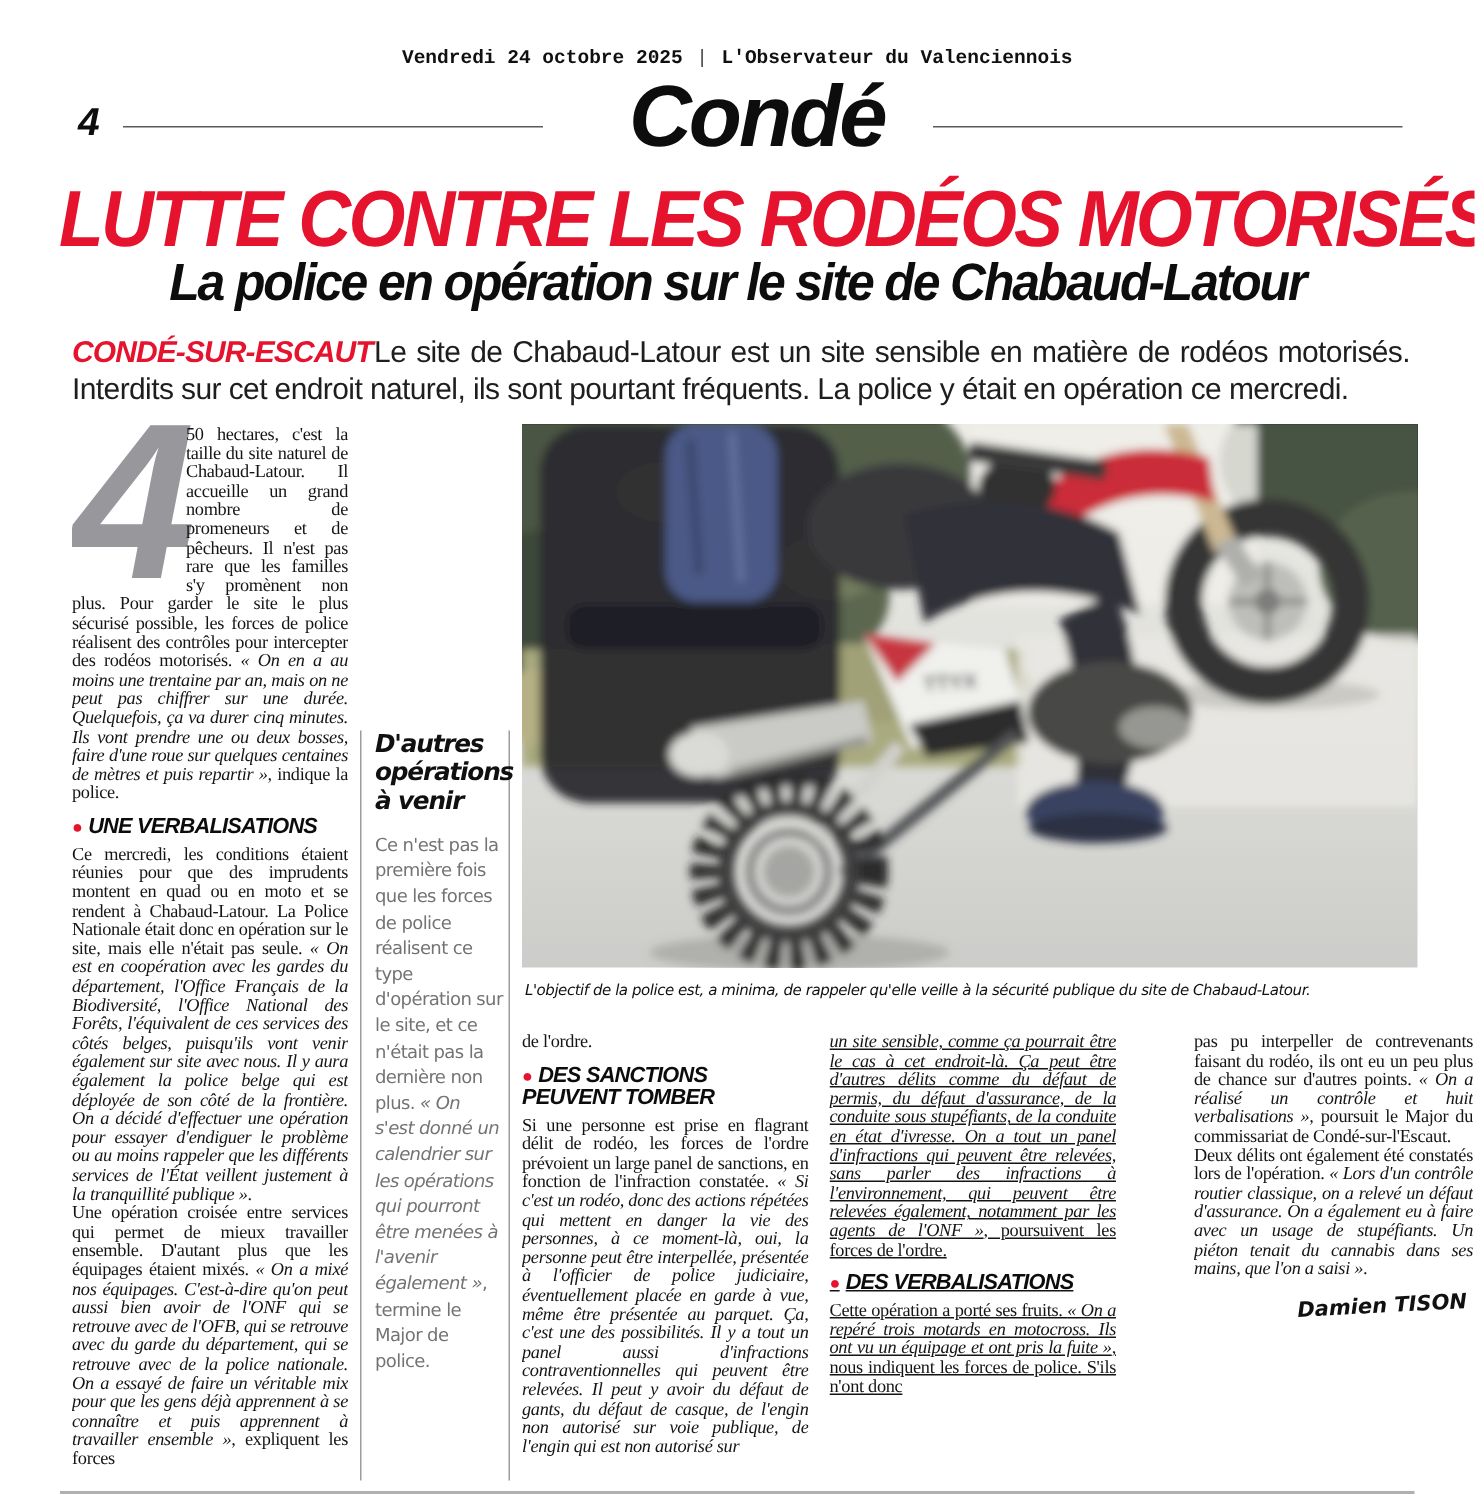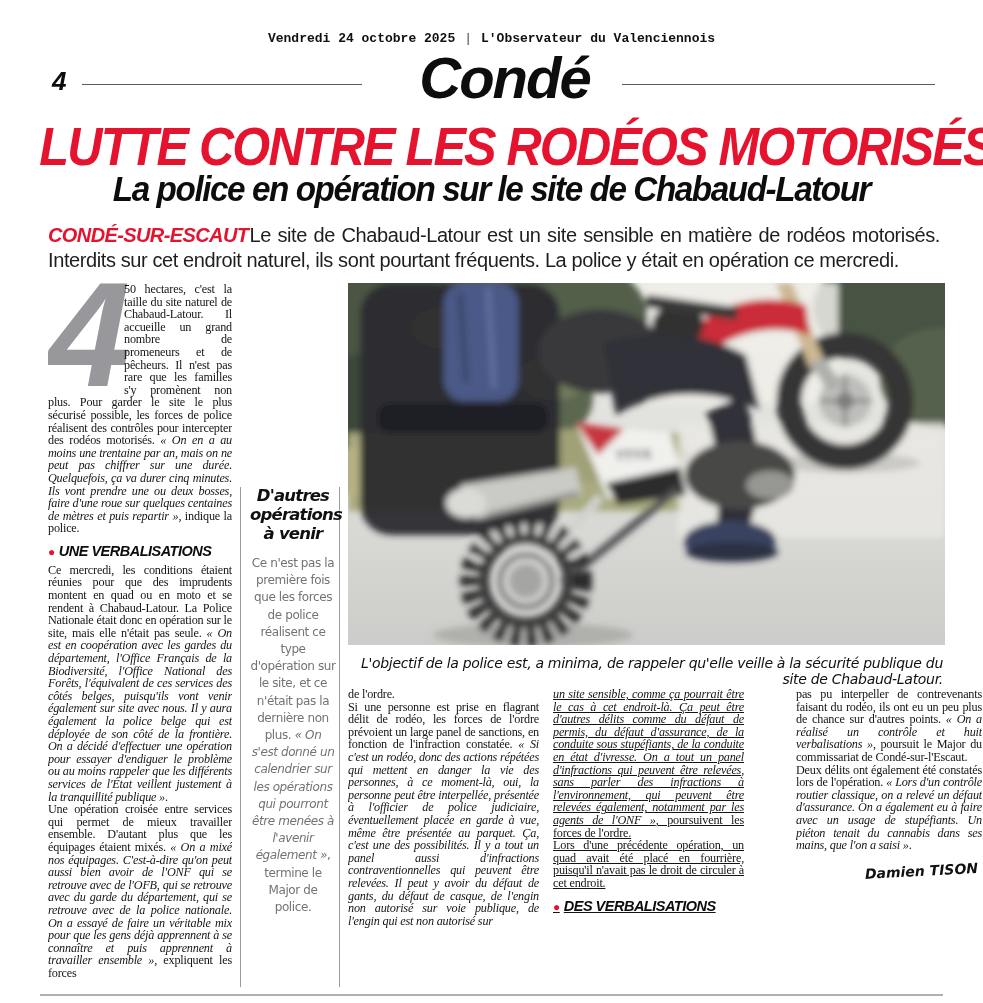--- a/index.html
+++ b/index.html
@@ -65,36 +65,36 @@
   .shead{
     margin:9px 0 4px;font-family:"Liberation Sans",sans-serif;
     font-weight:bold;font-style:italic;font-size:14.5px;line-height:15px;
     letter-spacing:-0.5px;color:#0c0c0c;
   }
   .bullet{color:#e5132e;font-size:12px;margin-right:4px;font-style:normal;}
   
   .vrule{position:absolute;top:487px;height:500px;width:1px;background:#9c9c9c;}
   #vrule-l{left:240px;}
   #vrule-r{left:339px;}
-  .sidebar{position:absolute;left:250px;top:486px;width:86px;text-align:center;}
+  .sidebar{position:absolute;left:250px;top:486px;width:86px;}
   .sidebar-title{
     margin:0 0 11px;font-family:"DejaVu Sans",sans-serif;font-weight:bold;font-style:italic;
     font-size:16.5px;line-height:19px;letter-spacing:-0.8px;color:#101010;
   }
   .sidebar-body{
     font-family:"DejaVu Sans",sans-serif;font-size:12px;line-height:17.2px;
     letter-spacing:-0.4px;color:#737373;
   }
   .sidebar-body .it{font-style:italic;}
   
   .photo{position:absolute;left:348px;top:283px;width:597px;height:362px;overflow:hidden;background:#d9d8d3;}
   .caption{
     position:absolute;left:350px;top:655px;width:593px;margin:0;
-    font-family:"DejaVu Sans",sans-serif;font-style:italic;font-size:14px;
-    letter-spacing:-0.3px;color:#101010;text-align:right;
+    font-family:"DejaVu Sans",sans-serif;font-style:italic;font-size:10px;
+    letter-spacing:-0.3px;color:#101010;
   }
   
   .signature{
     margin:8px 4px 0 0;text-align:right;
     font-family:"DejaVu Sans",sans-serif;font-weight:bold;font-style:italic;
     font-size:14px;color:#111;transform:rotate(-3deg);transform-origin:right center;
   }
   .bottom-rule{position:absolute;left:40px;top:994px;width:903px;height:2px;background:#b0b0b0;}
 </style>
 </head>
@@ -207,27 +207,28 @@
       <circle cx="178" cy="298" r="26" fill="none" stroke="#777777" stroke-width="5"></circle>
       <circle cx="178" cy="298" r="17" fill="#9f9f9c"></circle>
     </g>
     <rect x="0" y="0" width="597" height="362" fill="#ffffff" opacity="0.07"></rect>
   </svg>
 </div>
 <p class="caption">L'objectif de la police est, a minima, de rappeler qu'elle veille à la sécurité publique du site de Chabaud-Latour.</p>
 
 <div class="col" id="col2">
   <p class="body"><span>de l'ordre.</span></p>
+  <h4 class="shead"><span class="bullet">●</span><span>DES SANCTIONS PEUVENT TOMBER</span></h4>
   <p class="body"><span>Si une personne est prise en flagrant délit de rodéo, les forces de l'ordre prévoient un large panel de sanctions, en fonction de l'infraction constatée. </span><span class="it">« Si c'est un rodéo, donc des actions répétées qui mettent en danger la vie des personnes, à ce moment-là, oui, la personne peut être interpellée, présentée à l'officier de police judiciaire, éventuellement placée en garde à vue, même être présentée au parquet. Ça, c'est une des possibilités. Il y a tout un panel aussi d'infractions contraventionnelles qui peuvent être relevées. Il peut y avoir du défaut de gants, du défaut de casque, de l'engin non autorisé sur voie publique, de l'engin qui est non autorisé sur</span></p>
 </div>
 
 <div class="col" id="col3">
   <p class="body"><span class="it">un site sensible, comme ça pourrait être le cas à cet endroit-là. Ça peut être d'autres délits comme du défaut de permis, du défaut d'assurance, de la conduite sous stupéfiants, de la conduite en état d'ivresse. On a tout un panel d'infractions qui peuvent être relevées, sans parler des infractions à l'environnement, qui peuvent être relevées également, notamment par les agents de l'ONF »</span><span>, poursuivent les forces de l'ordre.</span></p>
-  <p class="body"><span>Lors d'une précédente opération, un quad avait été placé en fourrière, puisqu'il n'avait pas le droit de circuler à cet endroit.</span></p>
   <h4 class="shead"><span class="bullet">●</span><span>DES VERBALISATIONS</span></h4>
+  <p class="body"><span>Cette opération a porté ses fruits. </span><span class="it">« On a repéré trois motards en motocross. Ils ont vu un équipage et ont pris la fuite »</span><span>, nous indiquent les forces de police. S'ils n'ont donc</span></p>
 </div>
 
 <div class="col" id="col4">
   <p class="body"><span>pas pu interpeller de contrevenants faisant du rodéo, ils ont eu un peu plus de chance sur d'autres points. </span><span class="it">« On a réalisé un contrôle et huit verbalisations »</span><span>, poursuit le Major du commissariat de Condé-sur-l'Escaut.</span></p>
   <p class="body"><span>Deux délits ont également été constatés lors de l'opération. </span><span class="it">« Lors d'un contrôle routier classique, on a relevé un défaut d'assurance. On a également eu à faire avec un usage de stupéfiants. Un piéton tenait du cannabis dans ses mains, que l'on a saisi »</span><span>.</span></p>
   <p class="signature">Damien TISON</p>
 </div>
 
 <div class="bottom-rule"></div>
 

